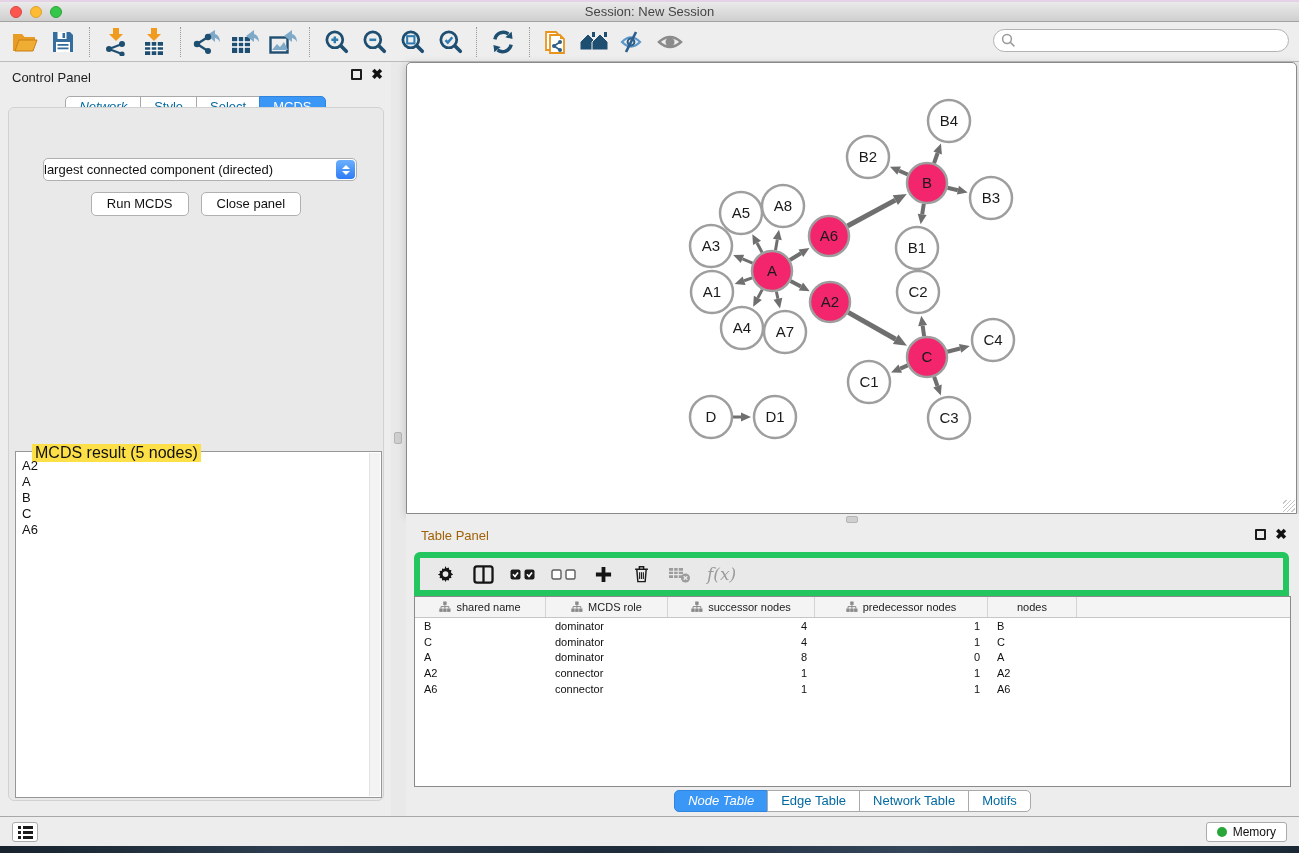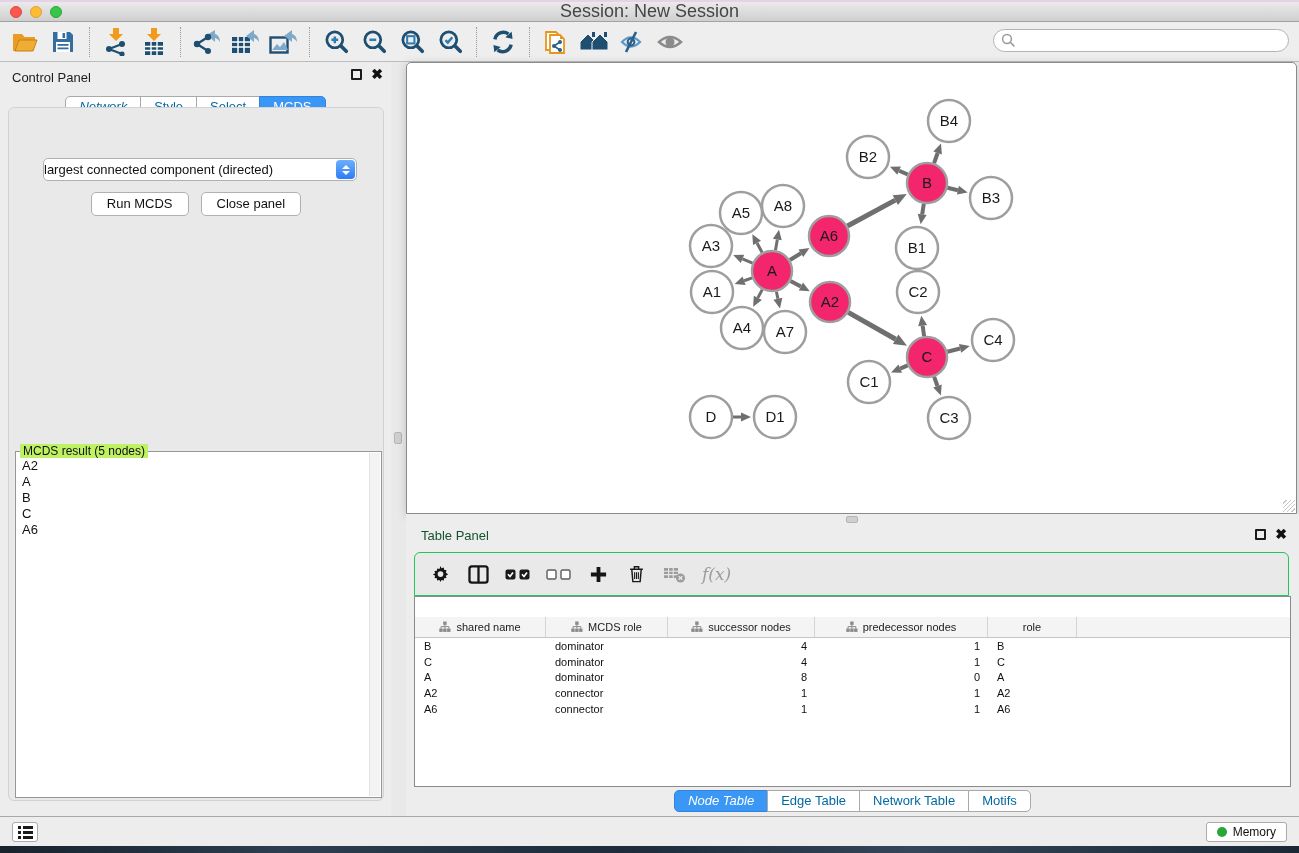--- a/index.html
+++ b/index.html
@@ -5,21 +5,21 @@
   * { margin:0; padding:0; box-sizing:border-box; }
   html,body { width:1299px; height:853px; }
   body { position:relative; font-family:"Liberation Sans",sans-serif; background:#ededed; overflow:hidden; color:#222; }
   .abs { position:absolute; }
 
   
   #top-strip { top:0; left:0; right:0; height:2px; background:#e6d2e6; }
   #titlebar { top:2px; left:0; right:0; height:20px;
     background:linear-gradient(#eaeaea,#cfcfcf); border-bottom:1px solid #a2a2a2;
     display:flex; align-items:center; justify-content:center; }
-  #titlebar .title { font-size:18px; color:#454545; }
+  #titlebar .title { font-size:13px; color:#454545; }
   .lights { position:absolute; left:10px; top:0; height:100%; display:flex; align-items:center; gap:8px; }
   .light { width:12px; height:12px; border-radius:50%; }
   .light.red { background:#fb5750; border:1px solid #df4441; }
   .light.yellow { background:#fdbc34; border:1px solid #dfa02c; }
   .light.green { background:#36c649; border:1px solid #2aa439; }
 
   
   #toolbar { top:22px; left:0; right:0; height:40px; background:#eeeeee;
     border-bottom:1px solid #bcbcbc; display:flex; align-items:center; padding-left:6px; }
   .tool-btn { width:38px; height:34px; display:flex; align-items:center; justify-content:center; }
@@ -59,22 +59,22 @@
     background:linear-gradient(#6cb0fc,#2e7cf6); border-radius:4px;
     display:flex; flex-direction:column; align-items:center; justify-content:center; gap:2px; }
   .chev-up { width:0; height:0; border-left:4px solid transparent; border-right:4px solid transparent; border-bottom:4px solid #fff; }
   .chev-dn { width:0; height:0; border-left:4px solid transparent; border-right:4px solid transparent; border-top:4px solid #fff; }
   #cp-buttons { position:absolute; top:84px; left:0; right:0; display:flex; justify-content:center; gap:12px; }
   .btn { background:#fff; border:1px solid #b0b0b0; border-radius:5px; font-size:13px;
     padding:3px 15px; color:#111; line-height:16px; }
 
   #mcds-fieldset { position:absolute; left:6px; top:343px; width:367px; height:347px;
     border:1px solid #979797; background:#fff; }
-  #mcds-legend { position:absolute; top:-8px; left:4px; background:#bef264; padding:0 3px;
-    font-size:12px; color:#111; }
+  #mcds-legend { position:absolute; top:-8px; left:16px; background:#fde047; padding:0 3px;
+    font-size:16px; color:#111; }
   #mcds-list { position:absolute; left:2px; top:6px; right:13px; bottom:2px; overflow:hidden; }
   .mcds-item { font-size:13px; line-height:16px; padding-left:4px; color:#111; }
   #mcds-scroll { position:absolute; right:1px; top:1px; bottom:1px; width:11px;
     background:#f3f3f3; border-left:1px solid #e2e2e2; }
 
   
   #vsplitter { left:391px; top:0; width:15px; height:754px; background:#e9e9e9; }
   #vsplit-handle { position:absolute; left:3px; top:370px; width:8px; height:12px;
     background:#cfcfcf; border:1px solid #b5b5b5; border-radius:2px; }
   #hsplitter { left:406px; top:452px; width:893px; height:10px; background:#ededed; }
@@ -88,31 +88,31 @@
   #nw-titlebar { position:absolute; top:0; left:0; right:0; height:23px;
     background:linear-gradient(#f0f0f0,#d9d9d9); border-bottom:1px solid #b3b3b3;
     border-radius:5px 5px 0 0; display:flex; align-items:center; justify-content:center; }
   #nw-titlebar .title { font-size:13px; color:#333; }
   #nw-canvas { position:absolute; top:23px; left:0; right:0; bottom:0; background:#fff; overflow:hidden; }
   #resize-grip { position:absolute; right:1px; bottom:1px; width:12px; height:12px;
     background:repeating-linear-gradient(135deg,transparent 0 2px,#b9b9b9 2px 3px); opacity:.8; }
 
   
   #table-panel { left:406px; top:462px; width:893px; height:292px; background:#ededed; }
-  #tp-header { position:absolute; top:4px; left:15px; font-size:13px; color:#14532d; }
+  #tp-header { position:absolute; top:4px; left:15px; font-size:13px; color:#a16207; }
   #tp-icons { right:12px; top:5px; }
   #tp-toolbar { position:absolute; left:8px; top:28px; right:10px; height:44px;
-    background:#e9e9e9; border:1px solid #22c55e; border-radius:6px 6px 0 0;
+    background:#e9e9e9; border:6px solid #22c55e; border-radius:6px 6px 0 0;
     display:flex; align-items:center; gap:16px; padding-left:14px; }
   .tp-tool { display:flex; align-items:center; justify-content:center; min-width:22px; height:24px; }
   #fx-label { font-size:17px; font-style:italic; font-family:"DejaVu Serif",serif; color:#9b9b9b; }
 
   #data-table { position:absolute; left:8px; top:72px; right:8px; height:191px;
     background:#fff; border:1px solid #8a8a8a; overflow:hidden; }
-  #table-head { display:flex; height:21px; background:#f4f4f4; border-bottom:1px solid #c6c6c6;margin-top:20px; }
+  #table-head { display:flex; height:21px; background:#f4f4f4; border-bottom:1px solid #c6c6c6; }
   .th { display:flex; align-items:center; justify-content:center; gap:5px;
     font-size:11px; color:#222; border-right:1px solid #d4d4d4; position:relative; }
   .th:last-child { border-right:none; }
   .tr { display:flex; height:15.7px; align-items:center; }
   .td { font-size:11px; color:#111; overflow:hidden; white-space:nowrap; }
   .td.left { text-align:left; padding-left:9px; }
   .td.right { text-align:right; padding-right:8px; }
 
   #table-tabs { position:absolute; left:0; right:0; top:266px; }
 
@@ -528,21 +528,21 @@
                 <rect x="4.2" y="0.5" width="3.4" height="3.4"></rect>
                 <rect x="0.3" y="7.5" width="3.4" height="3.4"></rect>
                 <rect x="4.2" y="7.5" width="3.4" height="3.4"></rect>
                 <rect x="8.1" y="7.5" width="3.4" height="3.4"></rect>
               </g>
               <path d="M5.9 4v1.6M2 7.5V5.6h7.8v1.9M5.9 5.6v1.9" stroke="#8a8a8a" fill="none"></path>
             </svg>
             <span>predecessor nodes</span>
           </div>
           <div class="th" style="width: 89px;">
-            <span>role</span>
+            <span>nodes</span>
           </div>
           <div class="th" style="flex: 1 1 0%;"></div>
         </div>
       <div id="table-body">
           <div class="tr">
             <div class="td left" style="width: 131px;">B</div>
             <div class="td left" style="width: 122px;">dominator</div>
             <div class="td right" style="width: 147px;">4</div>
             <div class="td right" style="width: 173px;">1</div>
             <div class="td left" style="width: 89px;">B</div>

